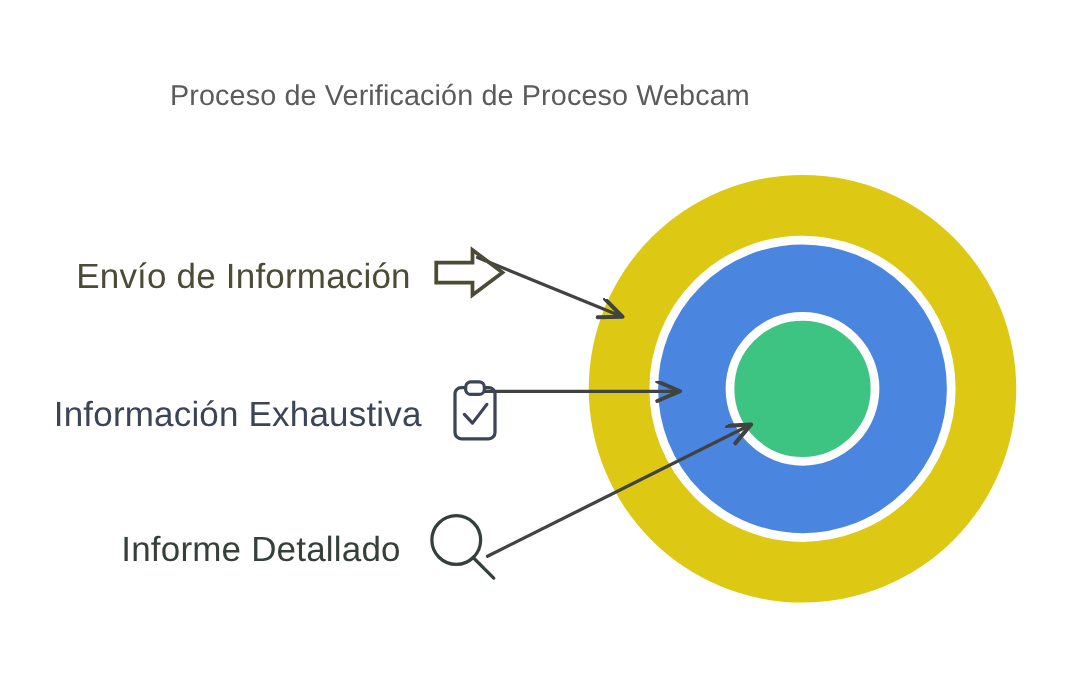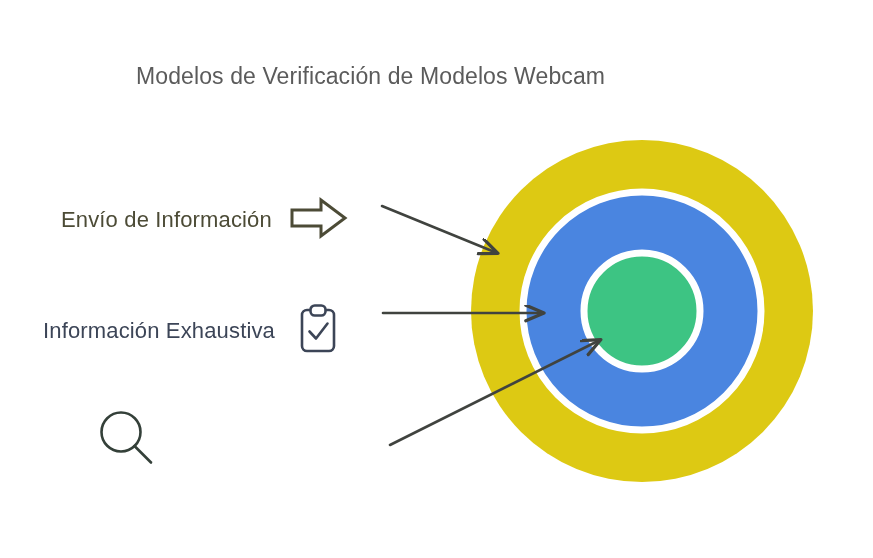--- a/index.html
+++ b/index.html
@@ -39,21 +39,21 @@
   }
 
   
   .label-row {
     position: absolute;
     display: flex;
     align-items: center;
     white-space: nowrap;
   }
   .label-text {
-    font-size: 22px;
+    font-size: 28px;
     line-height: 26px;
     letter-spacing: 0.15px;
   }
   .label-icon {
     display: inline-block;
     flex: 0 0 auto;
   }
 
   #row-envio {
     left: 61px;
@@ -88,21 +88,21 @@
     left: 0;
     top: 0;
     pointer-events: none;
   }
 </style>
 </head>
 <body>
 
 <div id="stage">
 
-  <div id="diagram-title" style="color: rgb(91, 91, 91);">Modelos de Verificación de Modelos Webcam</div>
+  <div id="diagram-title" style="color: rgb(91, 91, 91);">Proceso de Verificación de Proceso Webcam</div>
 
   <svg id="rings-group" width="873" height="558">
     <circle id="ring-outer" cx="642" cy="311" r="171" fill="#ddc913" stroke="#ffffff" stroke-width="0"></circle>
     <circle id="ring-middle" cx="642" cy="311" r="119" fill="#4a85e0" stroke="#ffffff" stroke-width="7"></circle>
     <circle id="ring-inner" cx="642" cy="311" r="58" fill="#3dc483" stroke="#ffffff" stroke-width="7"></circle>
   </svg>
 
   <svg id="connectors" width="873" height="558">
     <defs>
       <marker id="arrowhead" markerWidth="9" markerHeight="9" refX="7.2" refY="3.2" orient="auto" markerUnits="strokeWidth">
@@ -128,20 +128,21 @@
     <span class="label-icon">
       <svg width="40" height="52" viewBox="0 0 40 52">
         <rect x="4" y="7" width="32" height="41" rx="5" ry="5" fill="none" stroke="#3c4557" stroke-width="2.6"></rect>
         <rect x="12.5" y="2.5" width="15" height="10" rx="4.2" ry="4.2" fill="#ffffff" stroke="#3c4557" stroke-width="2.6"></rect>
         <path d="M11.5,28.5 L18,35.5 L29.5,20.5" fill="none" stroke="#3c4557" stroke-width="2.6" stroke-linecap="round" stroke-linejoin="round"></path>
       </svg>
     </span>
   </div>
 
   <div class="label-row" id="row-informe">
+    <span class="label-text" style="color: rgb(52, 64, 57);">Informe Detallado</span>
     <span class="label-icon">
       <svg width="58" height="58" viewBox="0 0 58 58">
         <circle cx="24" cy="24" r="19.5" fill="none" stroke="#344039" stroke-width="2.6"></circle>
         <line x1="37.5" y1="38" x2="54" y2="54.5" stroke="#344039" stroke-width="2.6" stroke-linecap="round"></line>
       </svg>
     </span>
   </div>
 
 </div>
 

